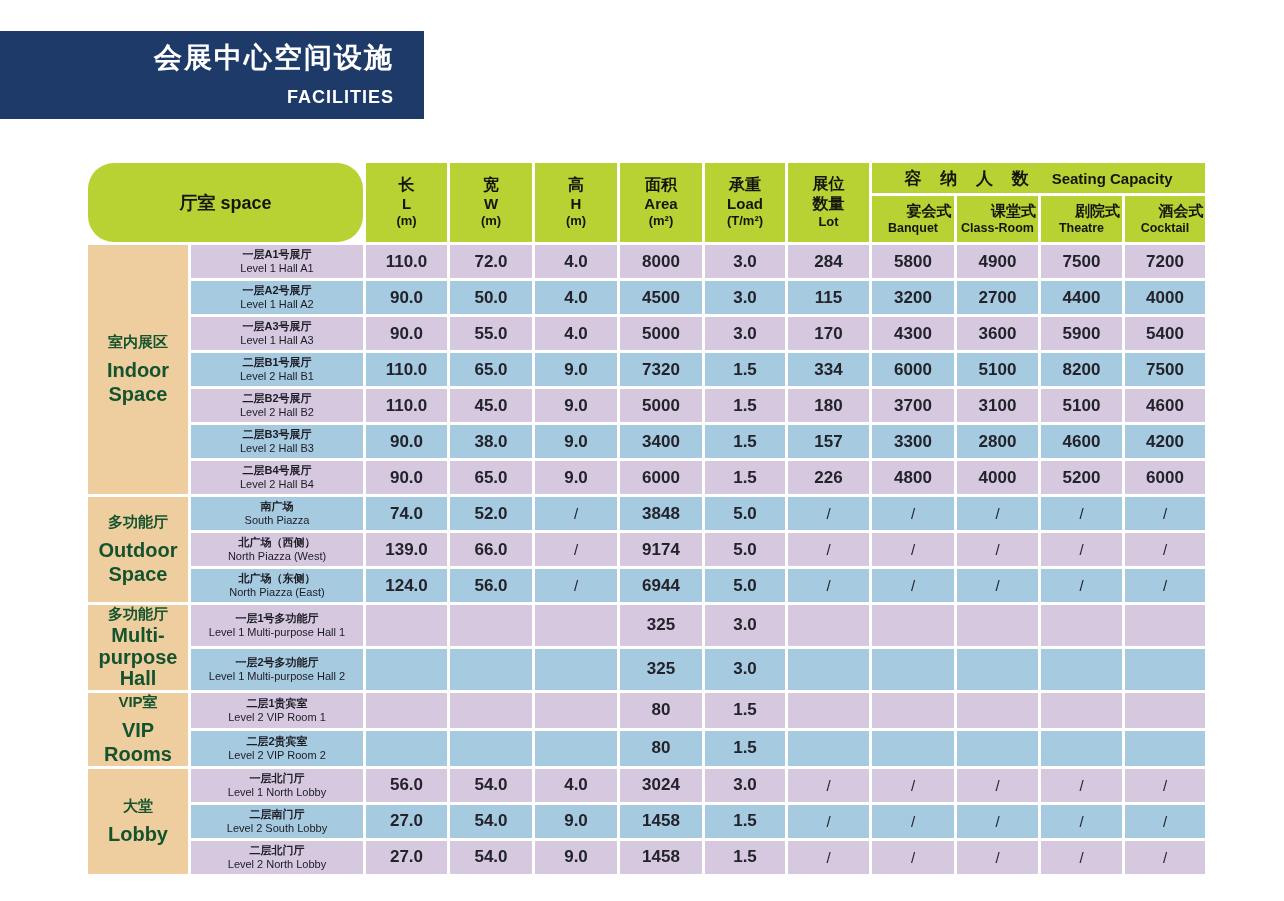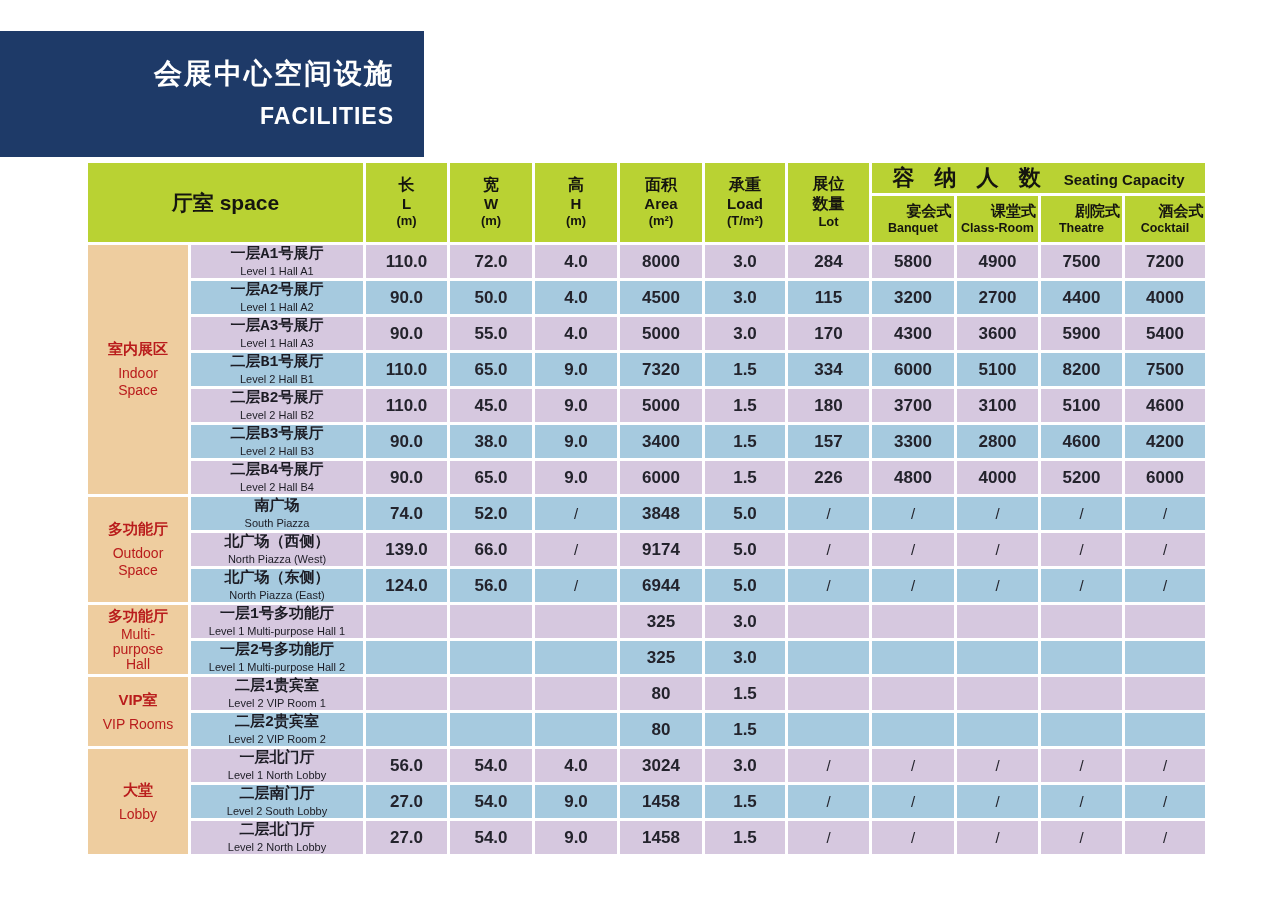--- a/index.html
+++ b/index.html
@@ -1,46 +1,46 @@
 <!DOCTYPE html>
 <html><head>
 <meta charset="utf-8">
 <style>
   html,body{margin:0;padding:0;background:#fff;}
   .page{position:relative;width:1284px;height:901px;background:#ffffff;overflow:hidden;
         font-family:"Liberation Sans","DejaVu Sans",sans-serif;color:#1c1c24;}
-  .banner{position:absolute;left:0;top:31px;width:424px;height:126px;background:#1e3a68;
+  .banner{position:absolute;left:0;top:31px;width:424px;height:88px;background:#1e3a68;
           color:#fff;display:flex;flex-direction:column;justify-content:center;align-items:flex-end;
           padding-right:30px;box-sizing:border-box;}
   .banner-zh{font-size:28px;font-weight:bold;letter-spacing:2px;line-height:1.15;}
-  .banner-en{font-size:23px;font-weight:bold;letter-spacing:1px;margin-top:12px;text-align:center;}
+  .banner-en{font-size:18px;font-weight:bold;letter-spacing:1px;margin-top:12px;text-align:center;}
 
   table.fac{position:absolute;left:85px;top:160px;border-collapse:separate;border-spacing:3px;
             table-layout:fixed;}
   th,td{padding:0;text-align:center;vertical-align:middle;overflow:hidden;}
   thead th{background:#b9d233;color:#15150f;}
   tr.hrow1{height:30px;}
   tr.hrow2{height:46px;}
   tbody tr{height:33px;}
-  .h-space{font-size:21px;font-weight:bold;}
+  .h-space{font-size:18px;font-weight:bold;border-radius:26px;}
   .h-zh{display:block;font-size:16px;font-weight:bold;line-height:1.25;white-space:pre-line;}
   .h-en{display:block;font-size:15px;font-weight:bold;line-height:1.2;}
   .h-unit{display:block;font-size:13px;font-weight:600;line-height:1.25;}
-  .seat-zh{font-size:22px;font-weight:bold;letter-spacing:7px;}
+  .seat-zh{font-size:17px;font-weight:bold;letter-spacing:7px;}
   .seat-en{font-size:15px;font-weight:bold;margin-left:16px;letter-spacing:0;}
   .sub-zh{display:block;font-size:15px;font-weight:bold;line-height:1.25;padding-left:32px;}
   .sub-en{display:block;font-size:12.5px;font-weight:600;line-height:1.2;}
 
-  td.cat{background:#eecd9f;color:#b91c1c;}
+  td.cat{background:#eecd9f;color:#14532d;}
   .cat-zh{font-size:15px;font-weight:bold;line-height:1.2;}
-  .cat-en{font-size:14px;font-weight:400;margin-top:7px;line-height:1.2;white-space:pre-line;}
+  .cat-en{font-size:20px;font-weight:700;margin-top:7px;line-height:1.2;white-space:pre-line;}
   .cat-en.tight{margin-top:2px;line-height:1.08;}
   tr.odd td.name, tr.odd td.val{background:#d6c8df;}
   tr.even td.name, tr.even td.val{background:#a6cadf;}
-  .name-zh{font-size:15px;font-weight:bold;line-height:1.25;font-family:Liberation Mono, monospace;}
+  .name-zh{font-size:11px;font-weight:bold;line-height:1.25;}
   .name-en{font-size:11px;font-weight:400;line-height:1.15;}
   td.val{font-size:17px;font-weight:bold;color:#23232c;}
   td.val.slash{font-weight:400;font-size:15px;}
 </style>
 </head>
 <body>
 
 <div class="page">
 
   <div class="banner">

